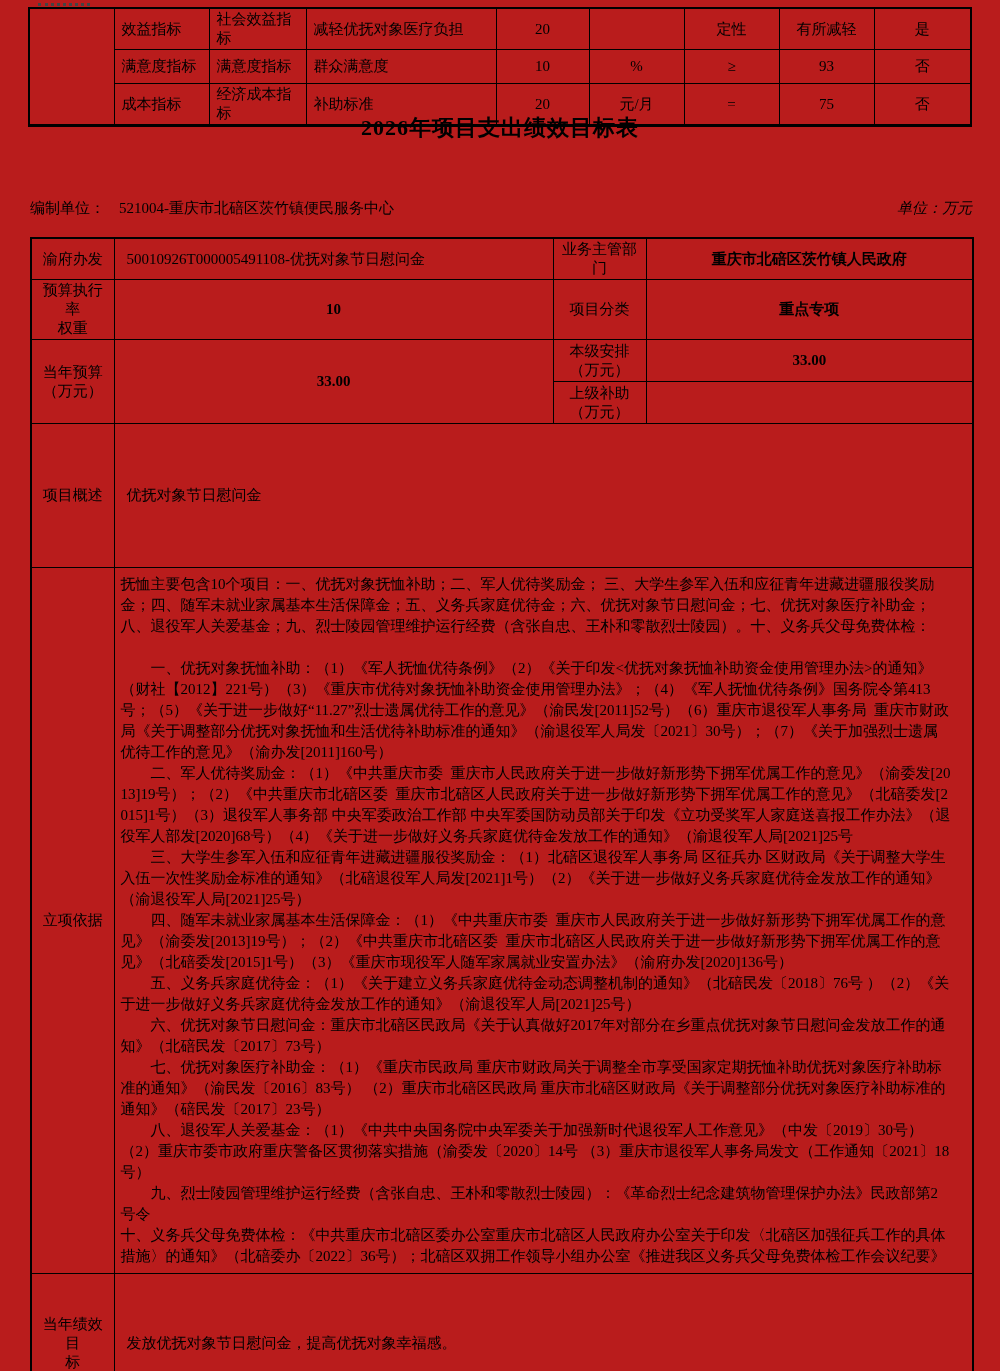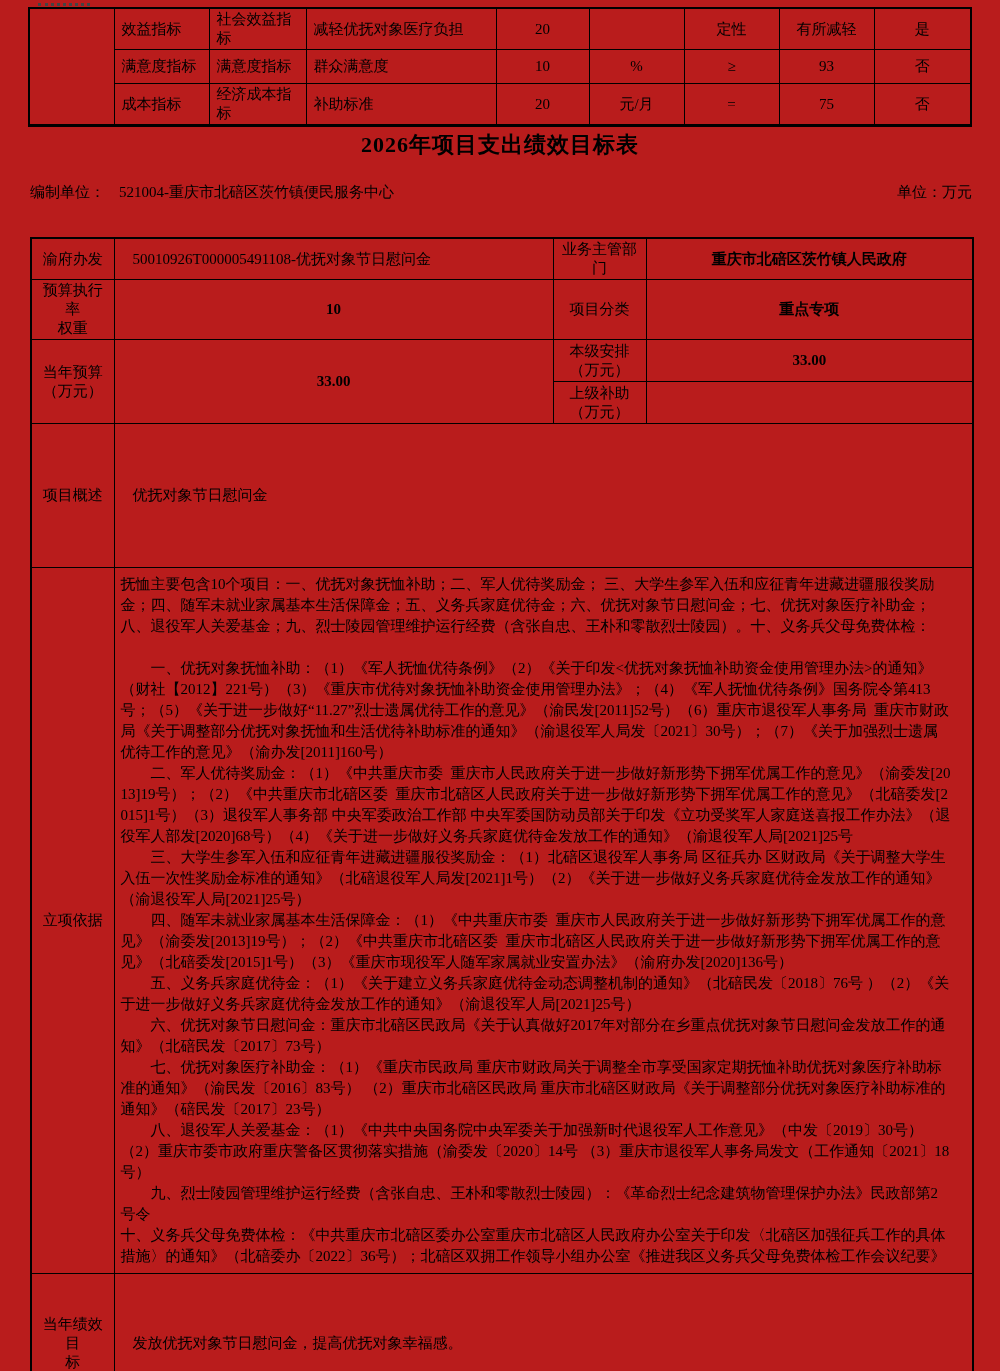--- a/index.html
+++ b/index.html
@@ -32,44 +32,44 @@
   .top-table {
     position: absolute; left: 28px; top: 7px; width: 944px;
     border: 2px solid #000;
     border-bottom: 3px solid #000;
   }
   .top-table td { height: 31px; text-align: center; }
   .top-table td.al { text-align: left; padding-left: 7px; }
 
   
   .doc-title {
-    position: absolute; left: 0; top: 130px; width: 1000px;
+    position: absolute; left: 0; top: 113px; width: 1000px;
     text-align: center;
     font-size: 22px; font-weight: bold;
     letter-spacing: 1px;
   }
   .prep-line {
-    position: absolute; left: 30px; top: 183px; width: 942px;
+    position: absolute; left: 30px; top: 199px; width: 942px;
     font-size: 15px; height: 20px;
   }
   .prep-line .val { margin-left: 14px; }
-  .unit-note { float: right; }
+  .unit-note { float: right; font-style: italic; }
 
   
   .main-table {
     position: absolute; left: 30px; top: 237px; width: 942px;
     border: 2px solid #000;
   }
   .main-table td.lab {
     text-align: center;
     white-space: pre-line;
     line-height: 19px;
   }
   .main-table td.cen { text-align: center; font-weight: bold; }
-  .main-table td.lft { text-align: left; padding-left: 18px; }
+  .main-table td.lft { text-align: left; padding-left: 12px; }
   .basis-cell {
     line-height: 21px;
     padding: 6px 20px 6px 6px;
   }
   .pre { white-space: pre-wrap; }
 </style>
 </head>
 <body>
 
 <div class="page">

